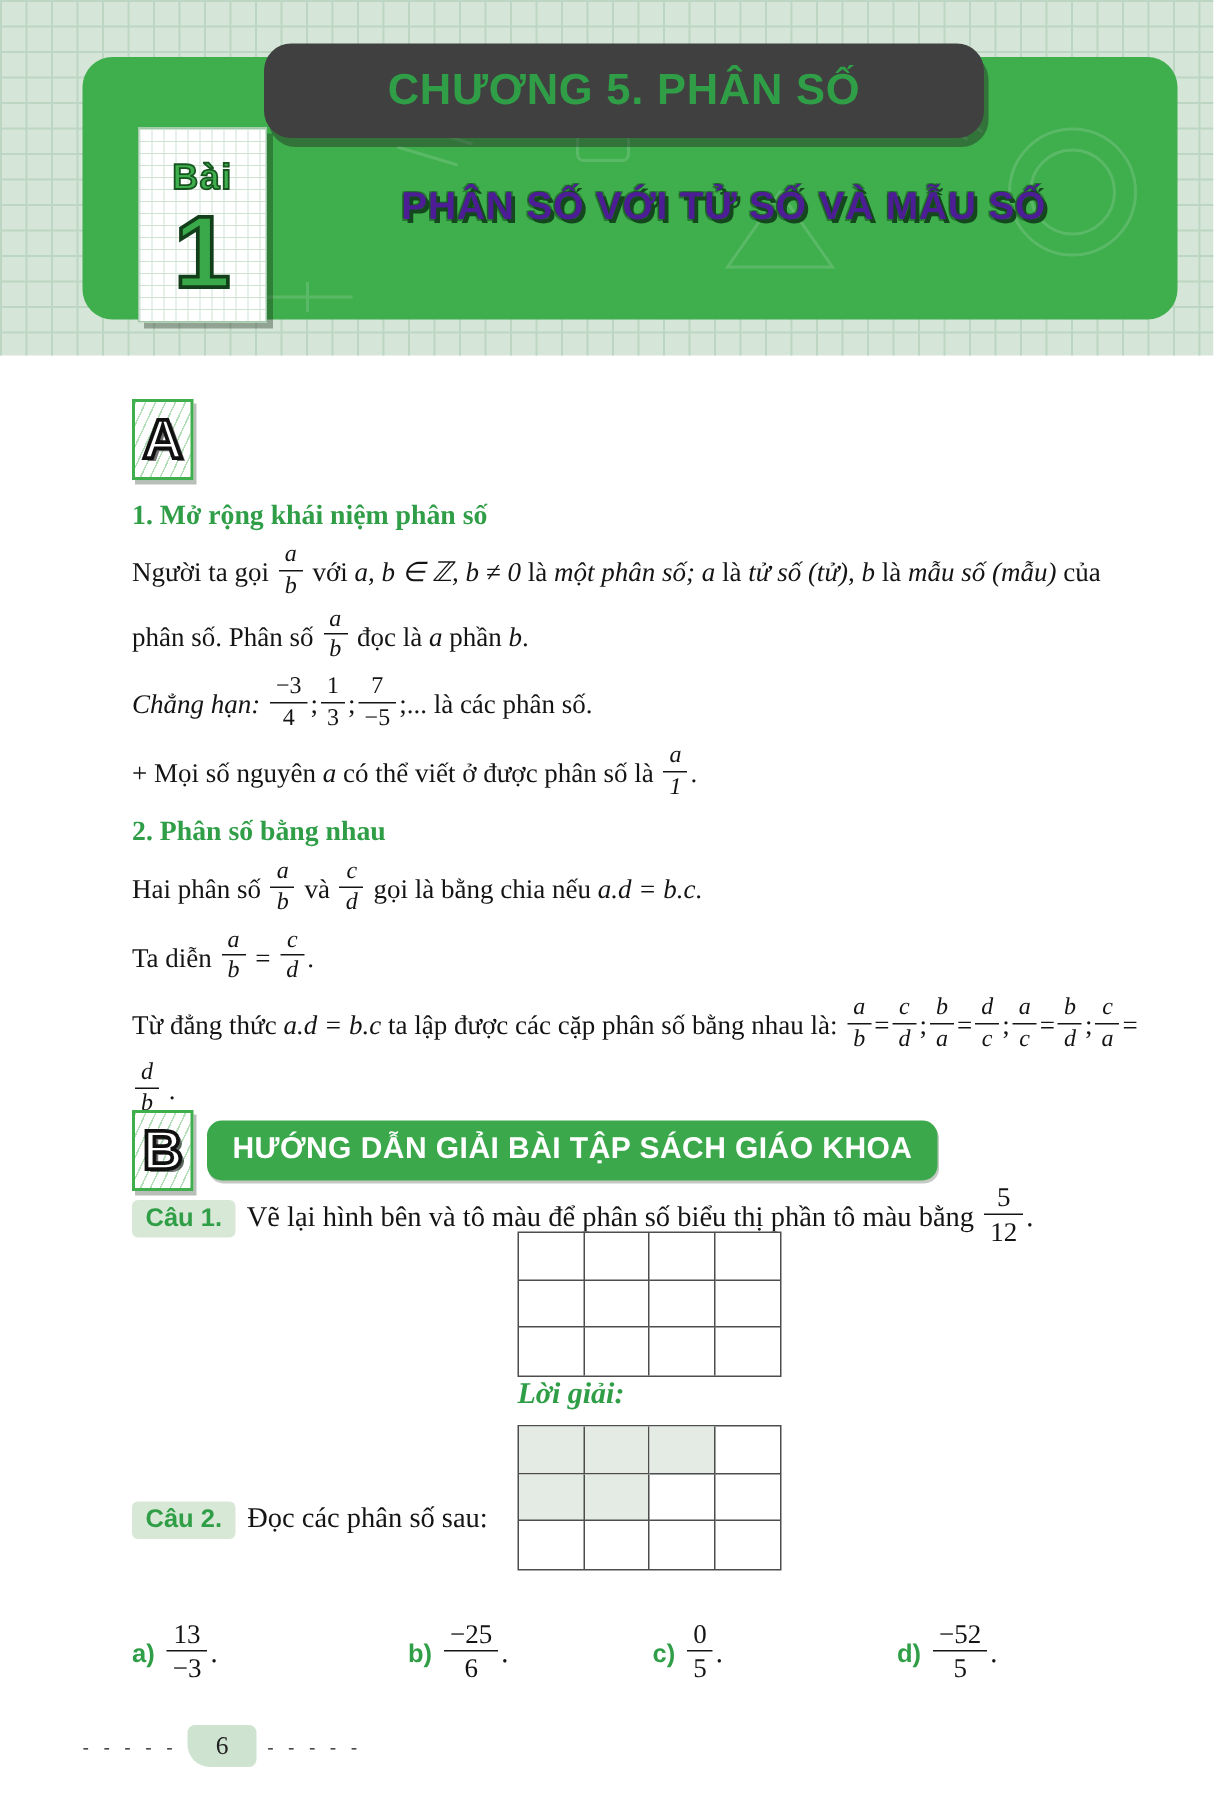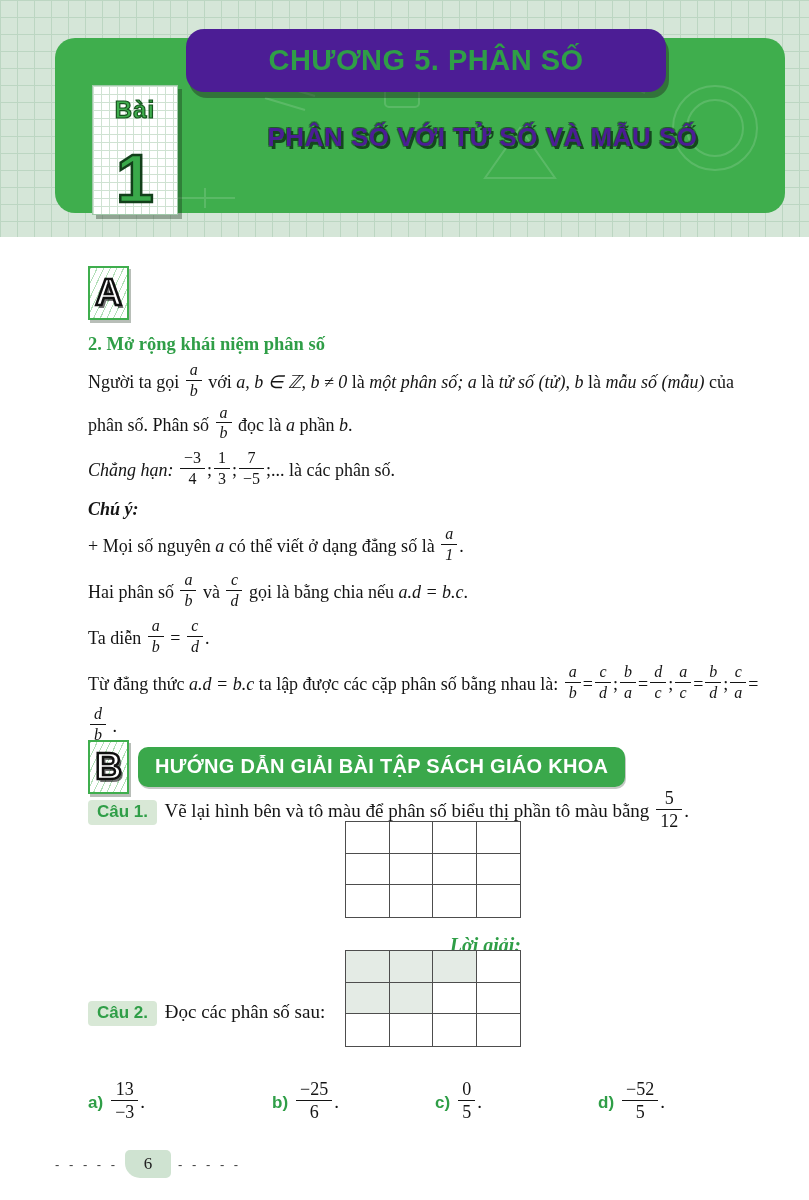--- a/index.html
+++ b/index.html
@@ -21,39 +21,39 @@
       linear-gradient(90deg, #bcd6c2 1px, transparent 1px);
     background-size:17px 17px;
   }
   .banner {
     position:absolute; left:55px; top:38px; width:730px; height:175px;
     background:#3fae4d; border-radius:20px;
     overflow:hidden;
   }
   .banner svg.doodles { position:absolute; inset:0; opacity:.14; }
   .chapter-box {
-    position:absolute; left:186px; top:29px; width:480px; height:63px;
-    background:#4c1d95; border-radius:18px;
+    position:absolute; left:176px; top:29px; width:480px; height:63px;
+    background:#404040; border-radius:18px;
     box-shadow:3px 6px 0 rgba(35,45,35,.45);
     display:flex; align-items:center; justify-content:center;
   }
   .chapter-box .t {
     font-family:"Liberation Sans", sans-serif;
     font-weight:bold; font-size:29px; color:#2f9e47; letter-spacing:.5px;
   }
   .bai-badge {
     position:absolute; left:92px; top:85px; width:86px; height:130px;
     background-color:#ffffff;
     background-image:
       linear-gradient(#cfe2d2 1px, transparent 1px),
       linear-gradient(90deg, #cfe2d2 1px, transparent 1px);
     background-size:8px 8px;
     border:1px solid #9fc9a8;
     box-shadow:4px 4px 0 rgba(20,40,20,.35);
-    display:flex; flex-direction:column; align-items:center; justify-content:space-between;
+    display:flex; flex-direction:column; align-items:center; justify-content:center;
     padding-top:10px;
   }
   .bai-badge .bai {
     font-family:"Liberation Sans", sans-serif; font-weight:800;
     font-size:24px; color:#3fae4d;
     -webkit-text-stroke:1.2px #17541f;
     letter-spacing:1px;
   }
   .bai-badge .num {
     font-family:"Liberation Sans", sans-serif; font-weight:800;
@@ -116,22 +116,22 @@
     position:absolute; width:176px; height:97px;
     border:1.5px solid #4d4d4d;
     display:grid; grid-template-columns:repeat(4,1fr); grid-auto-rows:1fr;
     background:#ffffff;
   }
   .grid .cell { border-right:1px solid #4d4d4d; border-bottom:1px solid #4d4d4d; }
   .grid .cell:nth-child(4n) { border-right:none; }
   .grid .cell:nth-last-child(-n+4) { border-bottom:none; }
   .grid .cell.shaded { background:#e4ebe5; }
   .loi-giai {
-    position:absolute; left:345px; top:918px; width:176px; text-align:right;
-    color:#2f9e47; font-weight:bold; font-style:italic; font-size:20px;margin-top:16px;
+    position:absolute; left:345px; top:918px; width:176px; text-align:left;
+    color:#2f9e47; font-weight:bold; font-style:italic; font-size:20px;
   }
   .frac-item { position:absolute; top:1080px; font-size:19px; }
   .frac-item .lbl {
     color:#2f9e47; font-family:"Liberation Sans", sans-serif;
     font-weight:bold; font-size:17px; margin-right:6px;
   }
 
   
   .footer { position:absolute; left:55px; top:1150px; display:flex; align-items:center; gap:7px; }
   .footer .dashes { color:#3c3c3c; font-size:13px; letter-spacing:3px; font-family:"Liberation Sans", sans-serif; }
@@ -176,21 +176,21 @@
 </div>
 
 <div class="sec-header" style="top:266px;">
   <div class="sec-badge">
     <span class="letter">A</span>
   </div>
 </div>
 
 <div class="theory">
 
-  <p class="green-h">2. Mở rộng khái niệm phân số</p>
+  <p class="green-h">1. Mở rộng khái niệm phân số</p>
 
   <p>
     <span>Người ta gọi</span>
     <span class="frac it"><span class="num">a</span><span class="den">b</span></span>
     <span>với</span>
     <span class="it">a, b ∈ ℤ, b ≠ 0</span>
     <span>là</span>
     <span class="it">một phân số;</span>
     <span class="it">a</span>
     <span>là</span>
@@ -204,30 +204,30 @@
     <span class="it">a</span>
     <span>phần</span>
     <span class="it">b</span><span>.</span>
   </p>
 
   <p>
     <span class="it">Chẳng hạn:</span>
     <span class="frac"><span class="num">−3</span><span class="den">4</span></span><span>;</span><span class="frac"><span class="num">1</span><span class="den">3</span></span><span>;</span><span class="frac"><span class="num">7</span><span class="den">−5</span></span><span>;... là các phân số.</span>
   </p>
 
-  <p class="bold-it">Chú ý:</p>
 
   <p>
     <span>+ Mọi số nguyên</span>
     <span class="it">a</span>
-    <span>có thể viết ở dạng đẳng số là</span>
+    <span>có thể viết ở được phân số là</span>
     <span class="frac it"><span class="num">a</span><span class="den">1</span></span><span>.</span>
   </p>
 
 
+  <p class="green-h">2. Phân số bằng nhau</p>
 
   <p>
     <span>Hai phân số</span>
     <span class="frac it"><span class="num">a</span><span class="den">b</span></span>
     <span>và</span>
     <span class="frac it"><span class="num">c</span><span class="den">d</span></span>
     <span>gọi là bằng chia nếu</span>
     <span class="it">a.d = b.c</span><span>.</span>
   </p>
 

